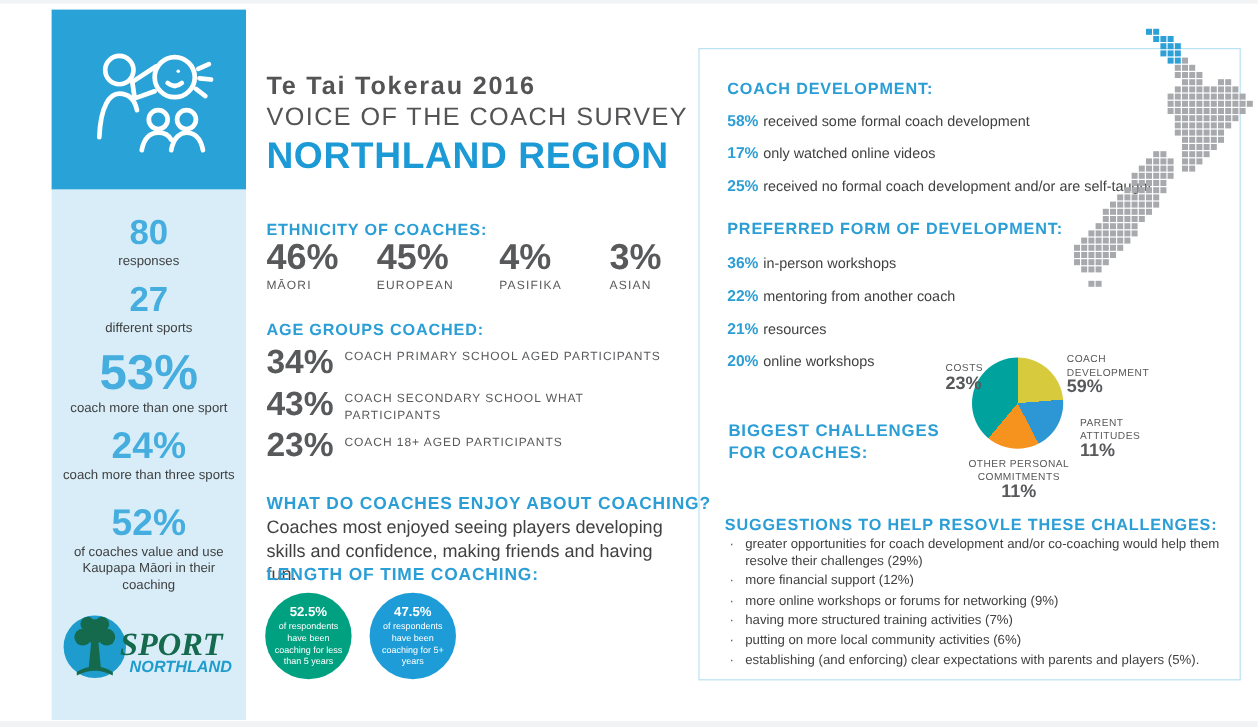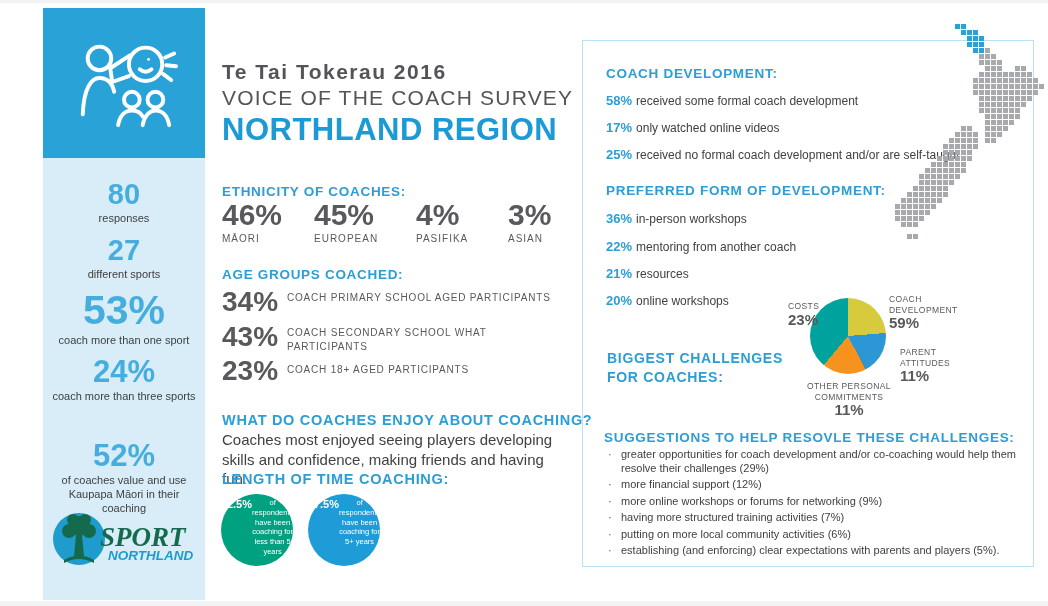--- a/index.html
+++ b/index.html
@@ -19,21 +19,21 @@
   .title-l2{left:222px;top:86px;font-size:21px;font-weight:500;color:#545456;letter-spacing:1.2px;}
   .title-region{left:222px;top:112px;font-size:31px;font-weight:800;color:#1c9ad6;letter-spacing:.5px;}
   .sec-h{color:#2b9ed6;font-weight:700;font-size:13.5px;letter-spacing:.7px;}
   .eth-col{top:200px;text-align:left;}
   .eth-col .num{font-size:30px;font-weight:700;color:#58595b;line-height:1;}
   .eth-col .lbl{font-size:10px;color:#58595b;letter-spacing:1px;margin-top:3px;}
   .age-val{font-size:28px;font-weight:700;color:#58595b;line-height:1;}
   .age-lbl{font-size:10px;color:#58595b;letter-spacing:.8px;line-height:1.35;width:275px;}
   .enjoy-p{left:222px;top:430px;width:345px;font-size:15px;line-height:1.3;color:#414042;}
   .circle{width:72px;height:72px;border-radius:50%;color:#fff;text-align:center;
-          display:flex;flex-direction:row;justify-content:center;box-sizing:border-box;padding:4px 6px;}
+          display:flex;flex-direction:column;justify-content:center;box-sizing:border-box;padding:4px 6px;}
   .circle .v{font-size:11px;font-weight:700;line-height:1.2;}
   .circle .t{font-size:7.5px;line-height:1.3;}
   .c-teal{background:#00a181;}
   .c-blue{background:#1e9cd7;}
   
   .right-panel{left:582px;top:40px;width:450px;height:525px;border:1px solid #b9e2f3;}
   .pct-line{font-size:12px;color:#414042;white-space:nowrap;}
   .pct-line .pv{color:#2b9ed6;font-weight:700;font-size:13px;margin-right:4px;}
   .pie{left:810px;top:298px;width:76px;height:76px;border-radius:50%;}
   .pie-lbl{font-size:8.5px;color:#58595b;letter-spacing:.4px;line-height:1.25;}
@@ -82,21 +82,21 @@
   <div class="lbl">different sports</div>
 </div>
 <div class="abs stat" style="left:43px;top:290px;">
   <div class="num" style="font-size:41px;">53%</div>
   <div class="lbl">coach more than one sport</div>
 </div>
 <div class="abs stat" style="left:43px;top:356px;">
   <div class="num" style="font-size:31px;">24%</div>
   <div class="lbl">coach more than three sports</div>
 </div>
-<div class="abs stat" style="left:43px;top:420px;margin-top:20px;">
+<div class="abs stat" style="left:43px;top:420px;">
   <div class="num" style="font-size:31px;">52%</div>
   <div class="lbl">of coaches value and use Kaupapa Māori in their coaching</div>
 </div>
 
 <div class="abs" style="left:52px;top:508px;width:150px;height:62px;">
   <svg width="150" height="62" viewBox="0 0 150 62">
     <g>
       <circle cx="27" cy="31" r="26" fill="#1e9ccd"></circle>
       <g fill="#156a4e">
         <circle cx="27" cy="18" r="10"></circle>

